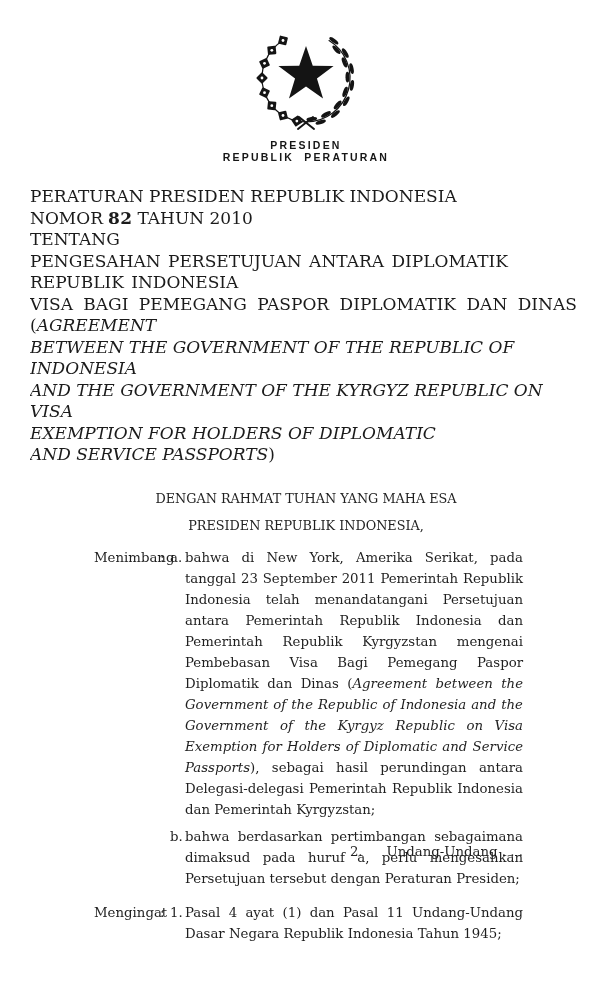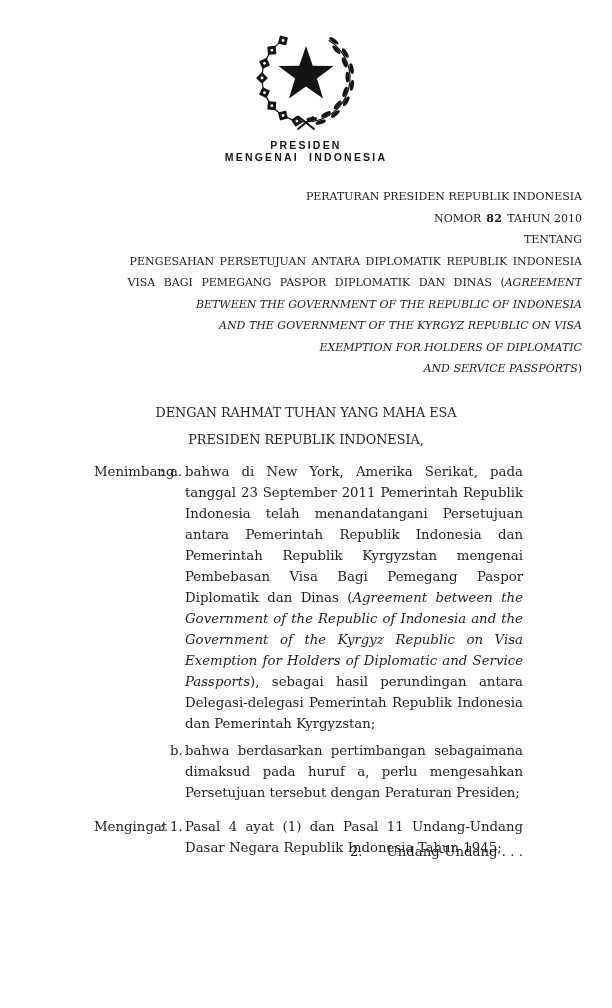--- a/index.html
+++ b/index.html
@@ -20,23 +20,23 @@
     font-weight:bold;
     font-size:10.5px;
     letter-spacing:2.2px;
     word-spacing:5px;
     line-height:11.5px;
     margin-top:8px;
     color:#161616;
   }
   
   .title-block {
-    text-align:right;
+    text-align:left;
     margin-top:23px;
-    font-size:11px;
+    font-size:17px;
     line-height:21.5px;
     color:#1b1b1b;
   }
   .nomor b { padding:0 5px; letter-spacing:0.4px; }
   .subject .tline:nth-child(1) { word-spacing:2px; }
   .subject .tline:nth-child(2) { word-spacing:5px; }
   .it { font-style:italic; }
   
   .motto { text-align:center; margin-top:19px; font-size:12.8px; line-height:27px; }
   
@@ -102,21 +102,21 @@
           <ellipse cx="98.47812996452168" cy="34.45382637323965" rx="5.4" ry="2" fill="#141414" transform="rotate(68 98.47812996452168 34.45382637323965)"></ellipse>
           <ellipse cx="99.26124853584369" cy="25.08405403347665" rx="5.4" ry="2" fill="#141414" transform="rotate(57.599999999999994 99.26124853584369 25.08405403347665)"></ellipse>
           <ellipse cx="90.44978937686936" cy="21.803185873147058" rx="5.4" ry="2" fill="#141414" transform="rotate(47.19999999999999 90.44978937686936 21.803185873147058)"></ellipse>
           <ellipse cx="87.85459733097473" cy="12.765991250883886" rx="5.4" ry="2" fill="#141414" transform="rotate(36.79999999999998 87.85459733097473 12.765991250883886)"></ellipse>
           <path d="M 60.00 18.00 L 66.76 37.70 L 87.58 38.04 L 70.94 50.55 L 77.05 70.46 L 60.00 58.50 L 42.95 70.46 L 49.06 50.55 L 32.42 38.04 L 53.24 37.70 Z" fill="#141414"></path>
           <path d="M 52 101 L 67 89 M 68 101 L 53 89" stroke="#141414" stroke-width="2" fill="none" stroke-linecap="round"></path>
         </svg>
     </div>
     <div class="lh-text">
       <div>PRESIDEN</div>
-      <div>MENGENAI INDONESIA</div>
+      <div>REPUBLIK PERATURAN</div>
     </div>
   </div>
 
   <div class="title-block">
     <div>PERATURAN PRESIDEN REPUBLIK INDONESIA</div>
     <div class="nomor"><span>NOMOR</span><b>82</b><span>TAHUN 2010</span></div>
     <div>TENTANG</div>
     <div class="subject">
         <div class="tline"><span>PENGESAHAN PERSETUJUAN ANTARA DIPLOMATIK REPUBLIK INDONESIA</span></div>
         <div class="tline"><span>VISA BAGI PEMEGANG PASPOR DIPLOMATIK DAN DINAS (</span><span class="it">AGREEMENT</span></div>

